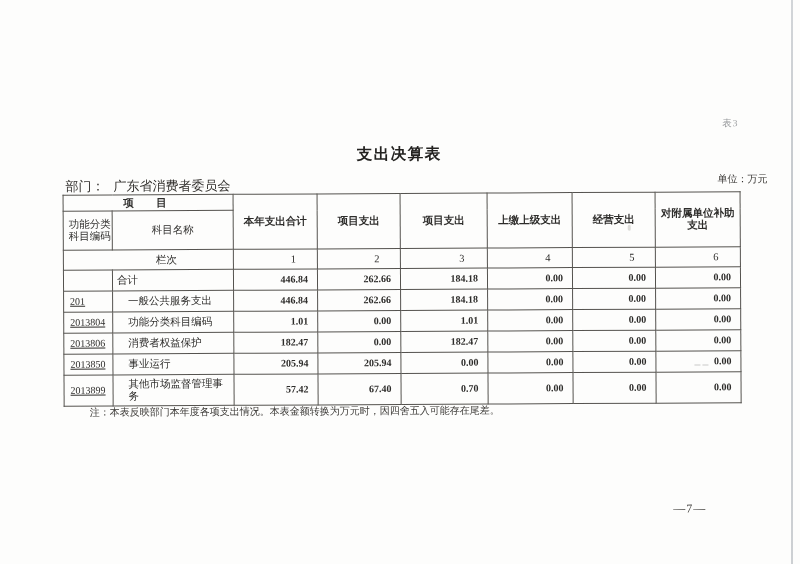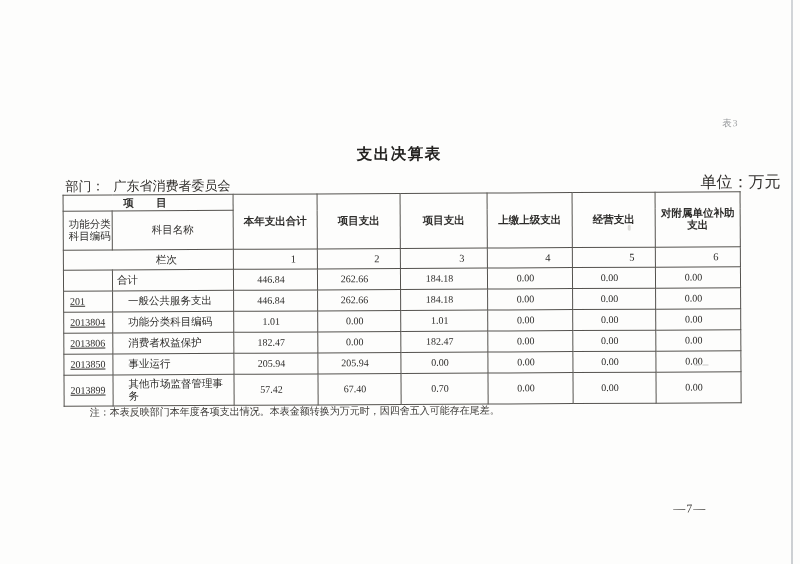--- a/index.html
+++ b/index.html
@@ -29,22 +29,22 @@
     position:absolute;left:0;top:144px;width:800px;
     text-align:center;font-size:15.5px;font-weight:bold;
     letter-spacing:1.5px;color:#232220;
   }
   .dept-line{
     position:absolute;left:66px;top:176px;
     font-size:13px;color:#34322f;
   }
   .dept-line .dept-name{margin-left:9px;}
   .unit-line{
-    position:absolute;left:701px;top:174px;
-    font-size:16px;color:#34322f;
+    position:absolute;left:718px;top:174px;
+    font-size:10px;color:#34322f;
   }
   table.fin{
     position:absolute;left:63px;top:193px;
     border-collapse:collapse;table-layout:fixed;
     width:677px;
     font-size:10.5px;color:#2e2d2b;
   }
   table.fin td{
     border:1px solid #55534f;
     padding:0;overflow:hidden;
@@ -52,21 +52,21 @@
     line-height:12px;
   }
   tr.hrow1 td{height:15px;font-weight:bold;}
   tr.hrow2 td{height:34px;}
   tr.lanci td{height:19px;padding-left:36px;}
   tr.r-std td{height:20px;}
   tr.r-tall td{height:30px;}
   .c-center{text-align:center;}
   .c-code{text-align:left;padding-left:6px !important;font-size:10px;text-decoration:underline;}
   .c-name{text-align:left;padding-left:15px !important;padding-right:4px !important;word-break:break-all;}
-  .c-num{text-align:center;padding-right:9px !important;font-size:10px;}
+  .c-num{text-align:right;padding-right:9px !important;font-size:10px;font-weight:bold;}
   .hdr{text-align:center;word-break:break-all;padding:2px 4px !important;}
   .item-cell{text-align:center;letter-spacing:6px;}
   .code-hdr{text-align:left;padding-left:5px !important;word-break:break-all;line-height:13px;}
   .note-line{
     position:absolute;left:89px;top:404px;
     font-size:10px;color:#39373-4;
     color:#3a3835;
   }
   .page-number{
     position:absolute;left:672px;top:503px;

